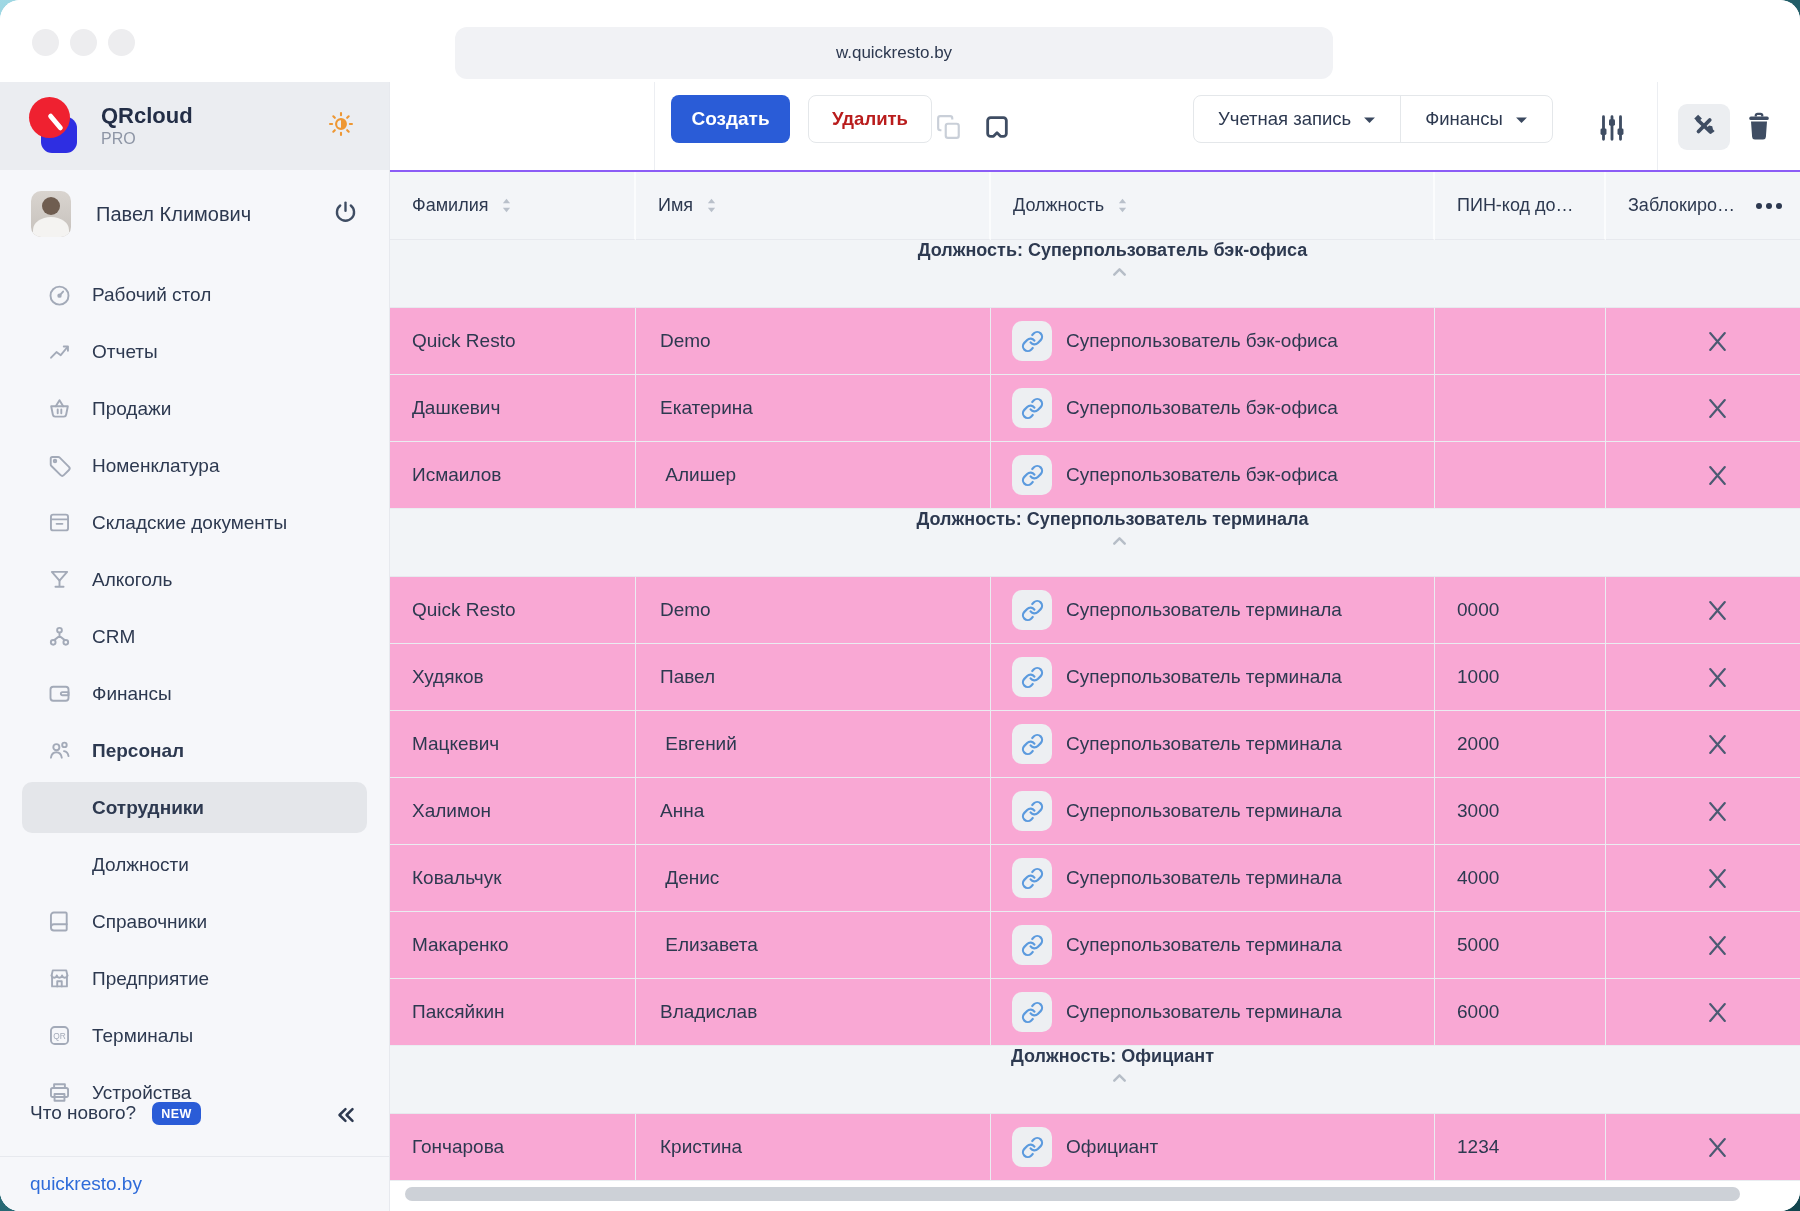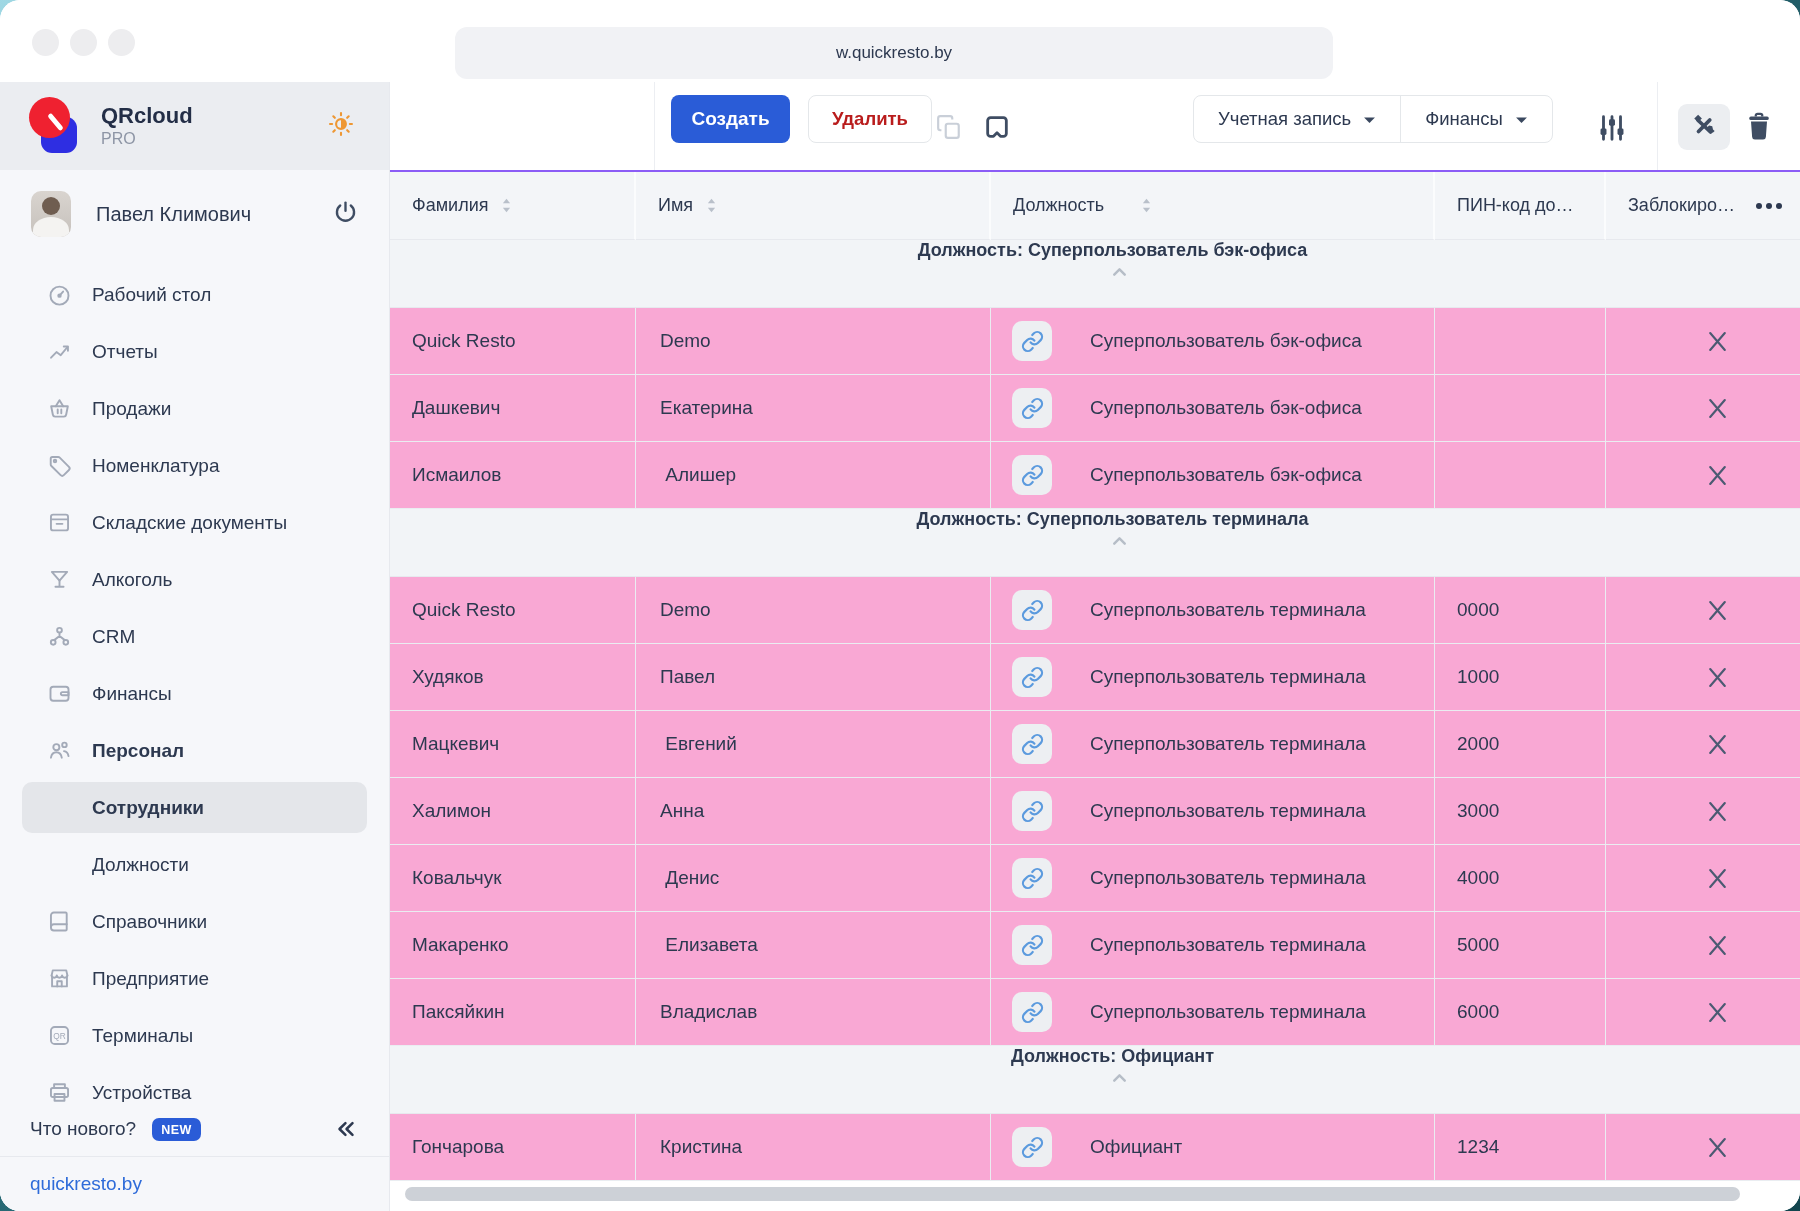--- a/index.html
+++ b/index.html
@@ -41,21 +41,21 @@
   .power { margin-left:auto; margin-right:30px; cursor:pointer; }
 
   .menu { padding-top:8px; }
   .mitem { height:57px; display:flex; align-items:center; padding-left:46px; cursor:pointer; font-size:19px; color:#2d3950; }
   .mitem .micon { width:27px; height:27px; margin-right:19px; color:#a3aab8; flex:none; display:flex; align-items:center; justify-content:center; }
   .mitem.child { padding-left:92px; }
   .mitem.bold { font-weight:700; }
   .mitem.selected { height:51px; margin:3px 22px; padding-left:70px; background:#e4e6ea; border-radius:10px; font-weight:600; }
 
   .side-bottom { position:absolute; left:0; right:0; bottom:0; background:#f6f7fa; }
-  .whatsnew { height:54px; display:flex; align-items:center; padding:0 30px; font-size:19px; }
+  .whatsnew { height:54px; display:flex; align-items:flex-start; padding:0 30px; font-size:19px; }
   .badge-new { margin-left:16px; background:#2a5cd7; color:#fff; font-size:12.5px; font-weight:700; letter-spacing:.5px; padding:5px 9px 4px; border-radius:7px; }
   .collapse { margin-left:auto; cursor:pointer; display:flex; }
   .side-div { height:1px; background:#e7e9ee; margin:0 0; }
   .sitelink { display:flex; align-items:center; height:54px; padding-left:30px; font-size:19px; color:#2e6bd9; cursor:pointer; }
 
   
   .toolbar { position:relative; height:90px; background:#fff; border-bottom:2px solid #8b5cf6; flex:none; }
   .tbtn-icon { position:absolute; top:31px; width:28px; height:28px; display:flex; align-items:center; justify-content:center; cursor:pointer; }
   .vdiv { position:absolute; top:0; bottom:0; width:1px; background:#eceef2; }
   .btn-create { position:absolute; left:281px; top:13px; width:119px; height:48px; background:#2a5cd7; color:#fff; font-size:19px; font-weight:600; border:none; border-radius:8px; cursor:pointer; font-family:inherit; }
@@ -64,21 +64,21 @@
   .seg + .seg { border-left:1px solid #e4e7ea; }
   .seg.disabled { color:#b91c1c; cursor:default;font-weight:bold; }
   .seg .caret { margin-left:12px; }
   .toolbtn-bg { position:absolute; left:1288px; top:22px; width:52px; height:46px; background:#eceef1; border-radius:9px; display:flex; align-items:center; justify-content:center; cursor:pointer; }
 
   
   .thead { display:flex; height:68px; background:#fff; flex:none; }
   .th { background:#f3f5f8; display:flex; align-items:center; padding-left:22px; font-size:18px; border-right:2px solid #fbfcfd; border-bottom:1px solid #e7e9ee; }
   .th:last-child { border-right:none; }
   .th .sort { margin-left:13px; display:flex; cursor:pointer; }
-  .c1{width:246px;flex:none;} .c2{width:355px;flex:none;} .c3{width:444px;flex:none;gap:24px;} .c4{width:171px;flex:none;} .c5{flex:1;min-width:0;}
+  .c1{width:246px;flex:none;} .c2{width:355px;flex:none;} .c3{width:444px;flex:none;} .c4{width:171px;flex:none;} .c5{flex:1;min-width:0;}
   .dotsmenu { margin-left:auto; margin-right:12px; display:flex; gap:4px; cursor:pointer; padding:6px; }
   .dotsmenu i { width:6px; height:6px; border-radius:50%; background:#2d3950; }
 
   .tbody { flex:none; }
   .grow { height:68px; background:#f2f4f7; border-bottom:1px solid #e7e9ee; display:flex; align-items:center; padding-left:35px; cursor:pointer;flex-direction:column; }
   .grow .gtitle { font-size:18px; font-weight:700; }
   .grow .chev { margin-left:14px; display:flex; }
   .trow { display:flex; height:67px; border-bottom:1px solid #eaedf1; background:#f9a8d4; }
   .td { display:flex; align-items:center; border-right:1px solid #eaedf1; font-size:19px; overflow:hidden; }
   .td:last-child { border-right:none; }

